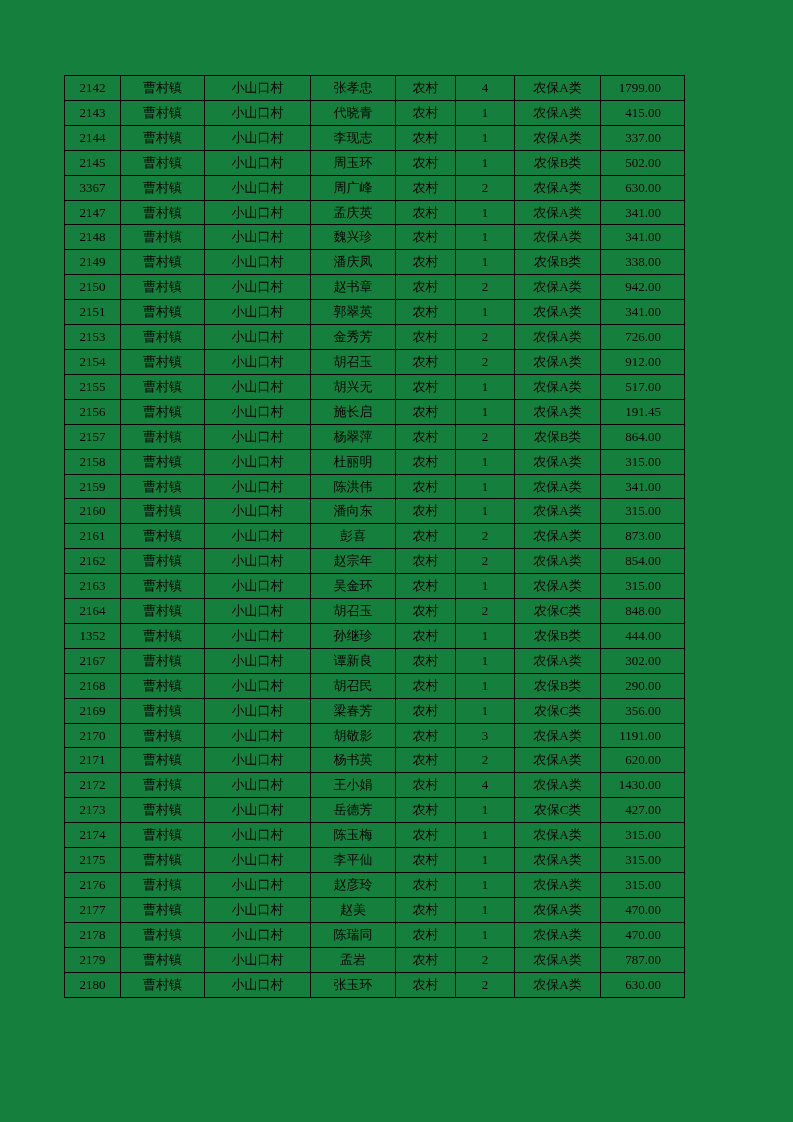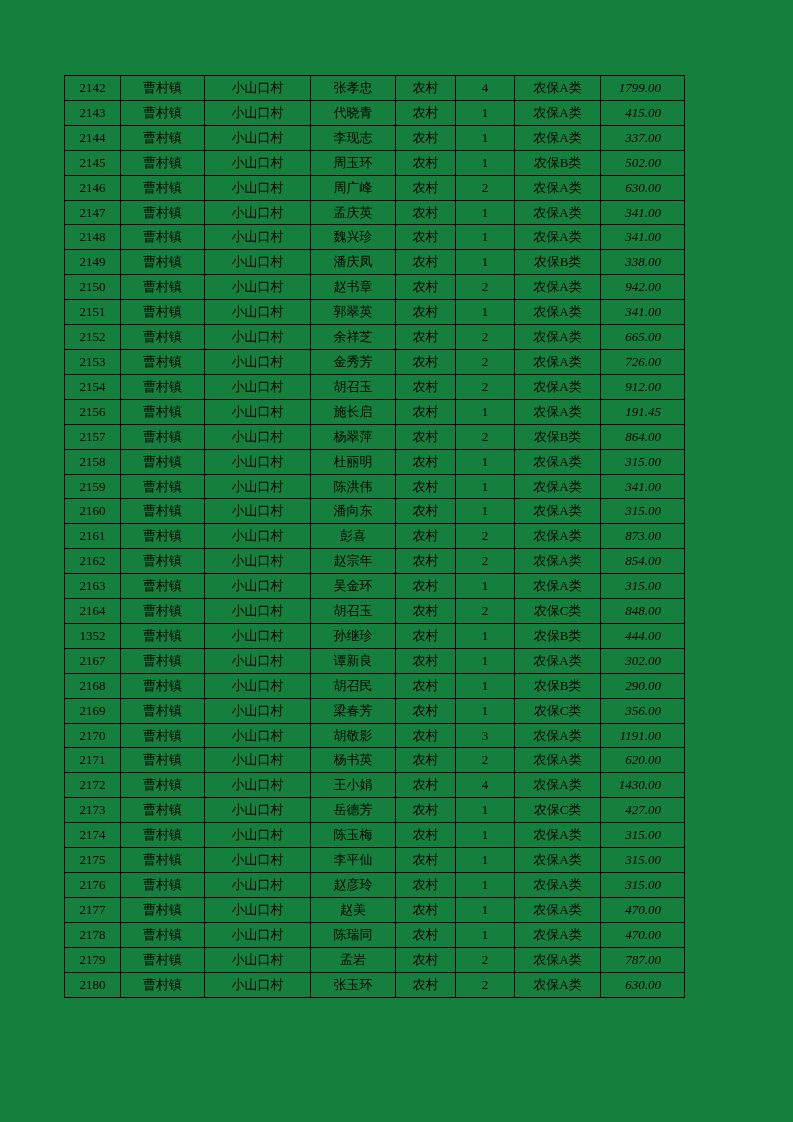--- a/index.html
+++ b/index.html
@@ -35,21 +35,20 @@
     line-height: 23.9px;
     text-align: center;
     vertical-align: middle;
     white-space: nowrap;
     overflow: hidden;
     padding: 0;
   }
   table.roster td.num-right {
     text-align: right;
     padding-right: 23px;
-    font-style: italic;
   }
 </style>
 </head>
 <body>
 
 <div class="page">
   <table class="roster">
     <colgroup>
       <col style="width:56px">
       <col style="width:84px">
@@ -95,21 +94,21 @@
           <td>2145</td>
           <td>曹村镇</td>
           <td>小山口村</td>
           <td>周玉环</td>
           <td>农村</td>
           <td>1</td>
           <td>农保B类</td>
           <td class="num-right">502.00</td>
         </tr>
         <tr>
-          <td>2146</td>
+          <td>3367</td>
           <td>曹村镇</td>
           <td>小山口村</td>
           <td>周广峰</td>
           <td>农村</td>
           <td>2</td>
           <td>农保A类</td>
           <td class="num-right">630.00</td>
         </tr>
         <tr>
           <td>2147</td>
@@ -155,48 +154,48 @@
           <td>2151</td>
           <td>曹村镇</td>
           <td>小山口村</td>
           <td>郭翠英</td>
           <td>农村</td>
           <td>1</td>
           <td>农保A类</td>
           <td class="num-right">341.00</td>
         </tr>
         <tr>
-          <td>2152</td>
-          <td>曹村镇</td>
-          <td>小山口村</td>
-          <td>余祥芝</td>
-          <td>农村</td>
-          <td>2</td>
-          <td>农保A类</td>
-          <td class="num-right">665.00</td>
-        </tr>
-        <tr>
           <td>2153</td>
           <td>曹村镇</td>
           <td>小山口村</td>
           <td>金秀芳</td>
           <td>农村</td>
           <td>2</td>
           <td>农保A类</td>
           <td class="num-right">726.00</td>
         </tr>
         <tr>
           <td>2154</td>
           <td>曹村镇</td>
           <td>小山口村</td>
           <td>胡召玉</td>
           <td>农村</td>
           <td>2</td>
           <td>农保A类</td>
           <td class="num-right">912.00</td>
+        </tr>
+        <tr>
+          <td>2155</td>
+          <td>曹村镇</td>
+          <td>小山口村</td>
+          <td>胡兴无</td>
+          <td>农村</td>
+          <td>1</td>
+          <td>农保A类</td>
+          <td class="num-right">517.00</td>
         </tr>
         <tr>
           <td>2156</td>
           <td>曹村镇</td>
           <td>小山口村</td>
           <td>施长启</td>
           <td>农村</td>
           <td>1</td>
           <td>农保A类</td>
           <td class="num-right">191.45</td>

